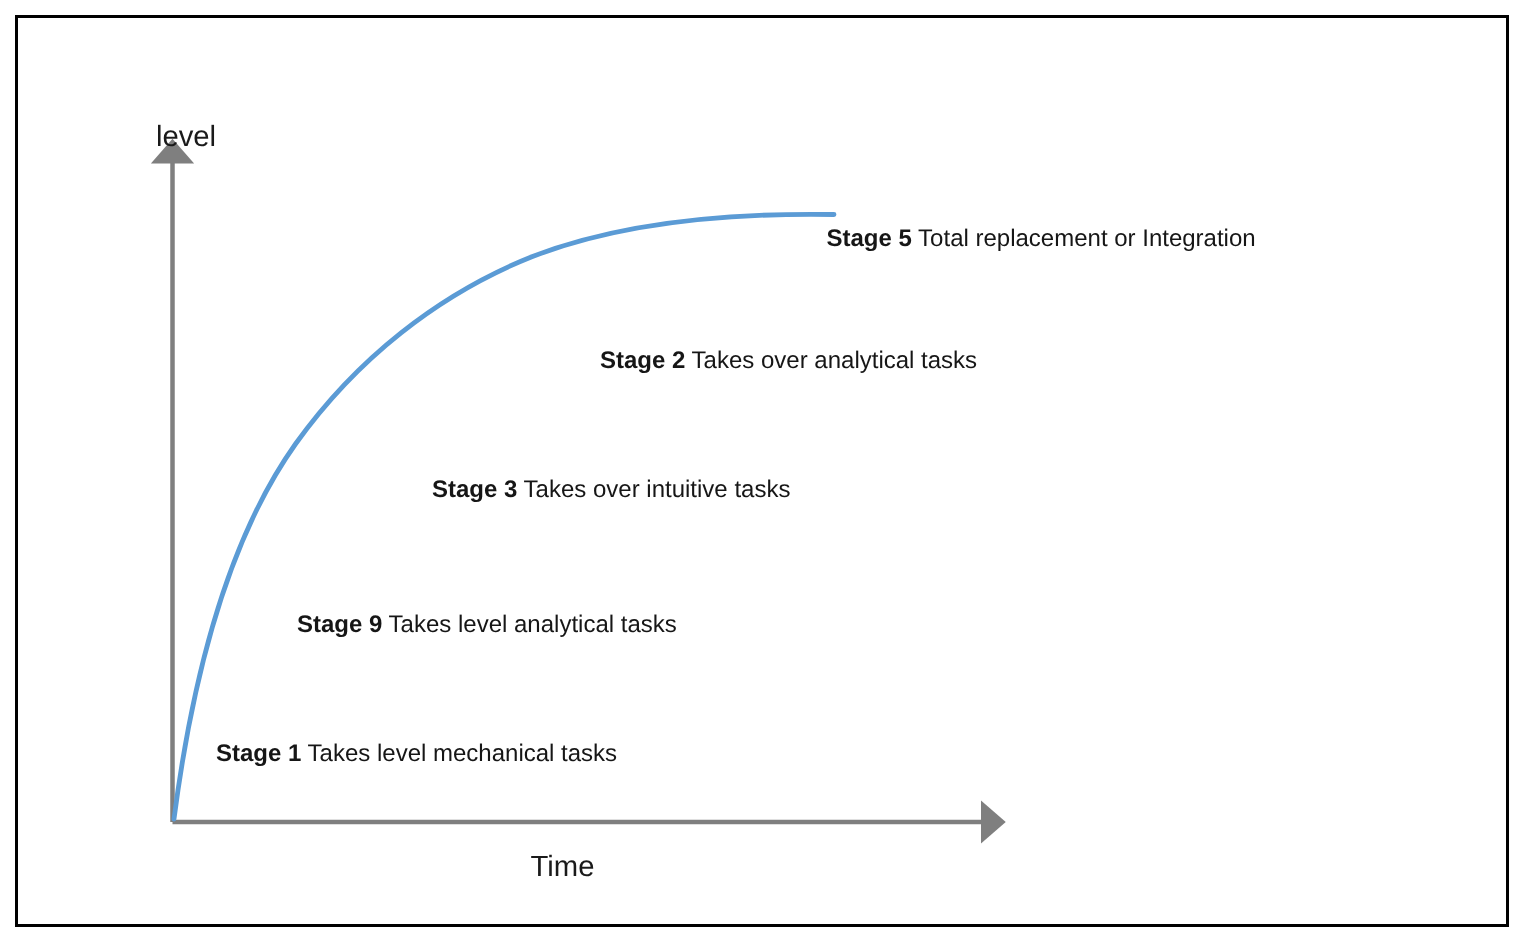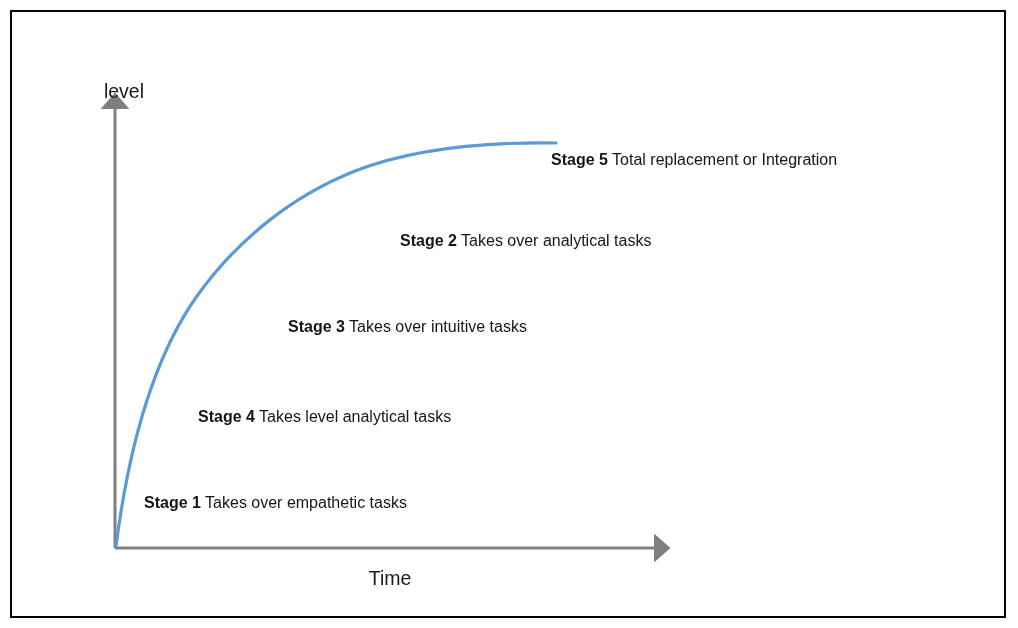--- a/index.html
+++ b/index.html
@@ -39,21 +39,21 @@
   }
   #y-axis-title {
     left: 33px;
     top: 31px;
     text-align: center;
     width: 182px;
   }
   #y-axis-title .l1 { display: block; text-align: left; }
   #y-axis-title .l2 { display: block; text-align: center; }
   #x-axis-title {
-    left: 330px;
+    left: 315px;
     top: 566px;
     width: 120px;
     text-align: center;
   }
   .stage-label {
     position: absolute;
     color: #161616;
     font-size: 16px;
     white-space: nowrap;
     line-height: 22px;
@@ -95,25 +95,25 @@
            C 420,146 495,142 556,143" fill="none" stroke="#5B9BD5" stroke-width="3.2" stroke-linecap="round" stroke-linejoin="round"></path>
 </svg>
 
 <div class="axis-title" id="y-axis-title">
   <span class="l2">level</span>
 </div>
 
 <div class="axis-title" id="x-axis-title">Time</div>
 
 <div class="stage-label" id="stage-label-1">
-  <span class="stage-name">Stage 1</span><span class="stage-desc"> Takes over empathetic tasks</span>
+  <span class="stage-name">Stage 1</span><span class="stage-desc"> Takes level mechanical tasks</span>
 </div>
 
 <div class="stage-label" id="stage-label-2">
-  <span class="stage-name">Stage 4</span><span class="stage-desc"> Takes level analytical tasks</span>
+  <span class="stage-name">Stage 9</span><span class="stage-desc"> Takes level analytical tasks</span>
 </div>
 
 <div class="stage-label" id="stage-label-3">
   <span class="stage-name">Stage 3</span><span class="stage-desc"> Takes over intuitive tasks</span>
 </div>
 
 <div class="stage-label" id="stage-label-4">
   <span class="stage-name">Stage 2</span><span class="stage-desc"> Takes over analytical tasks</span>
 </div>
 

